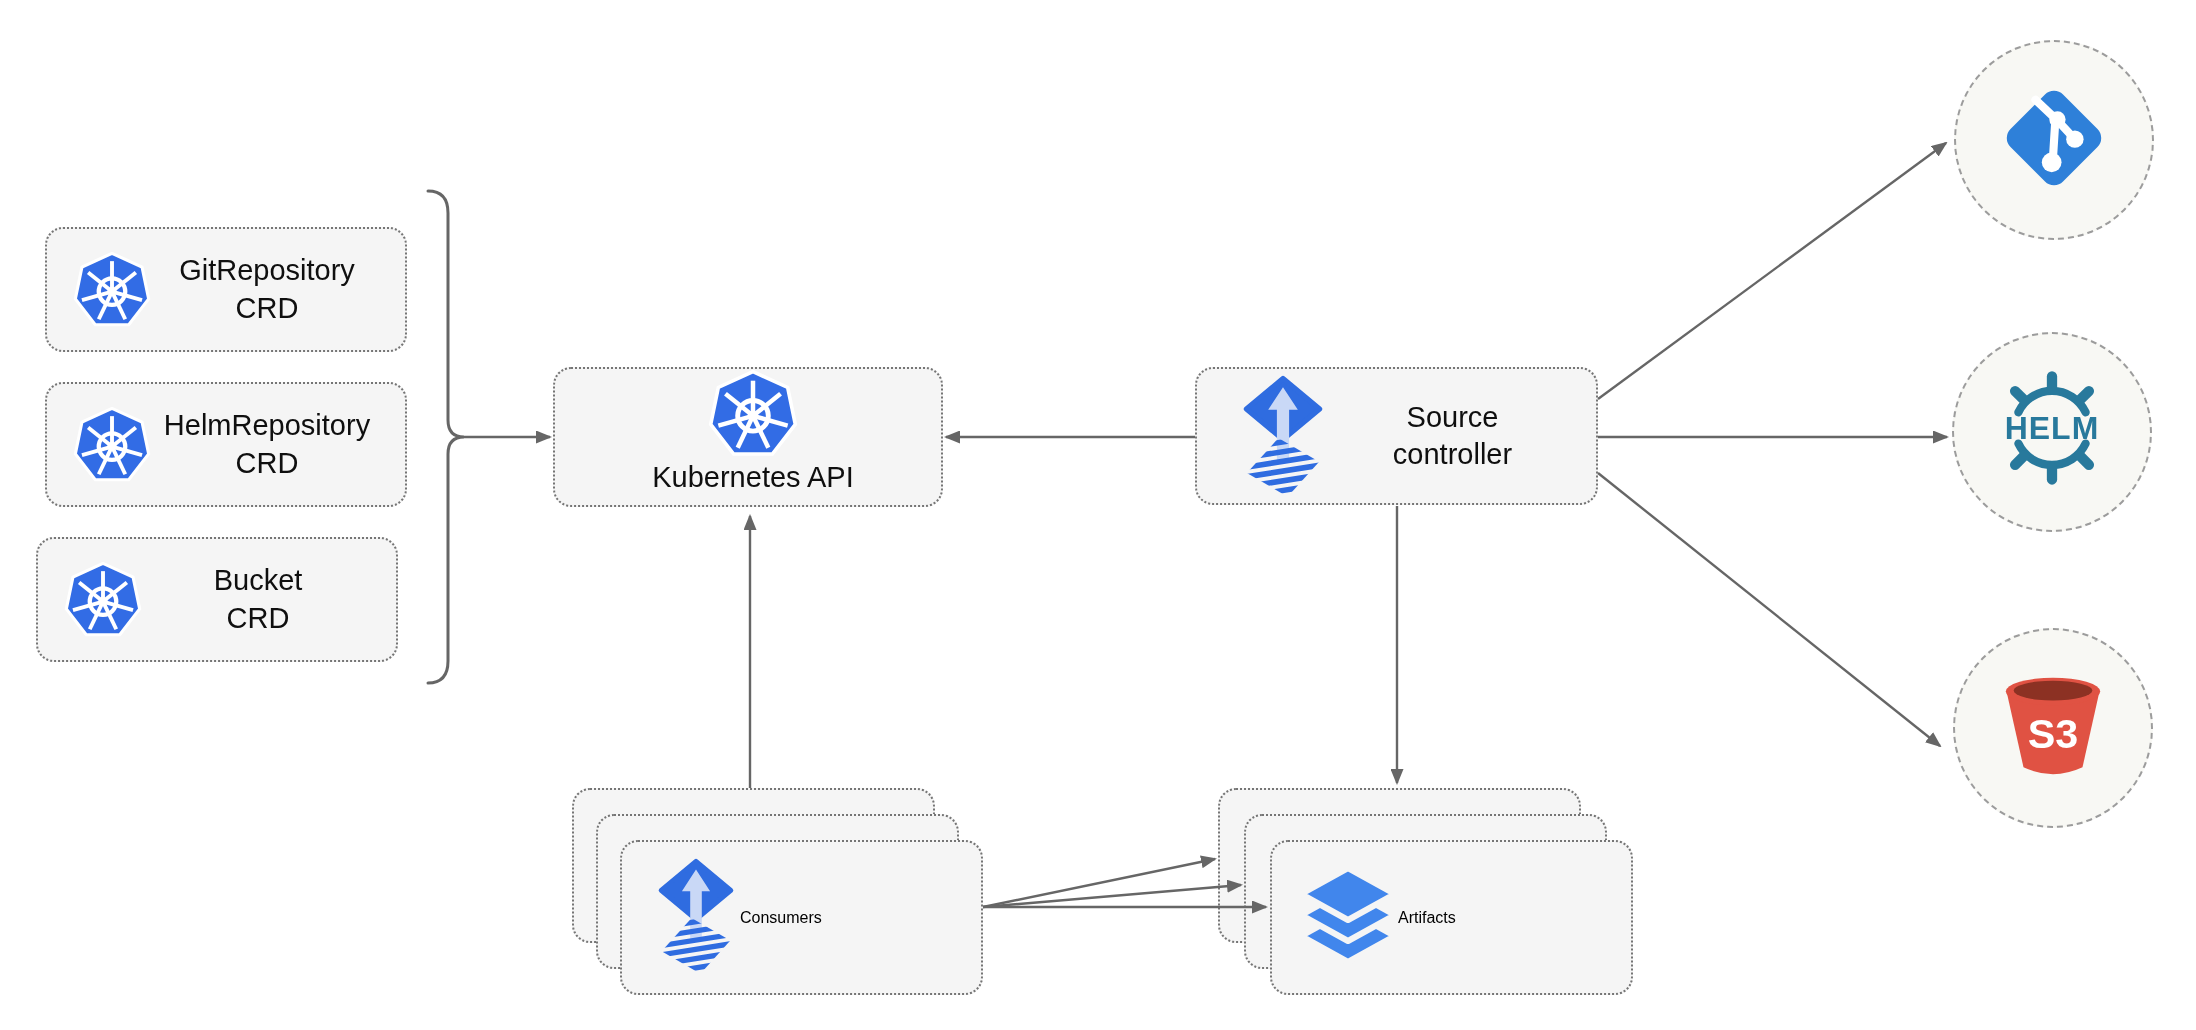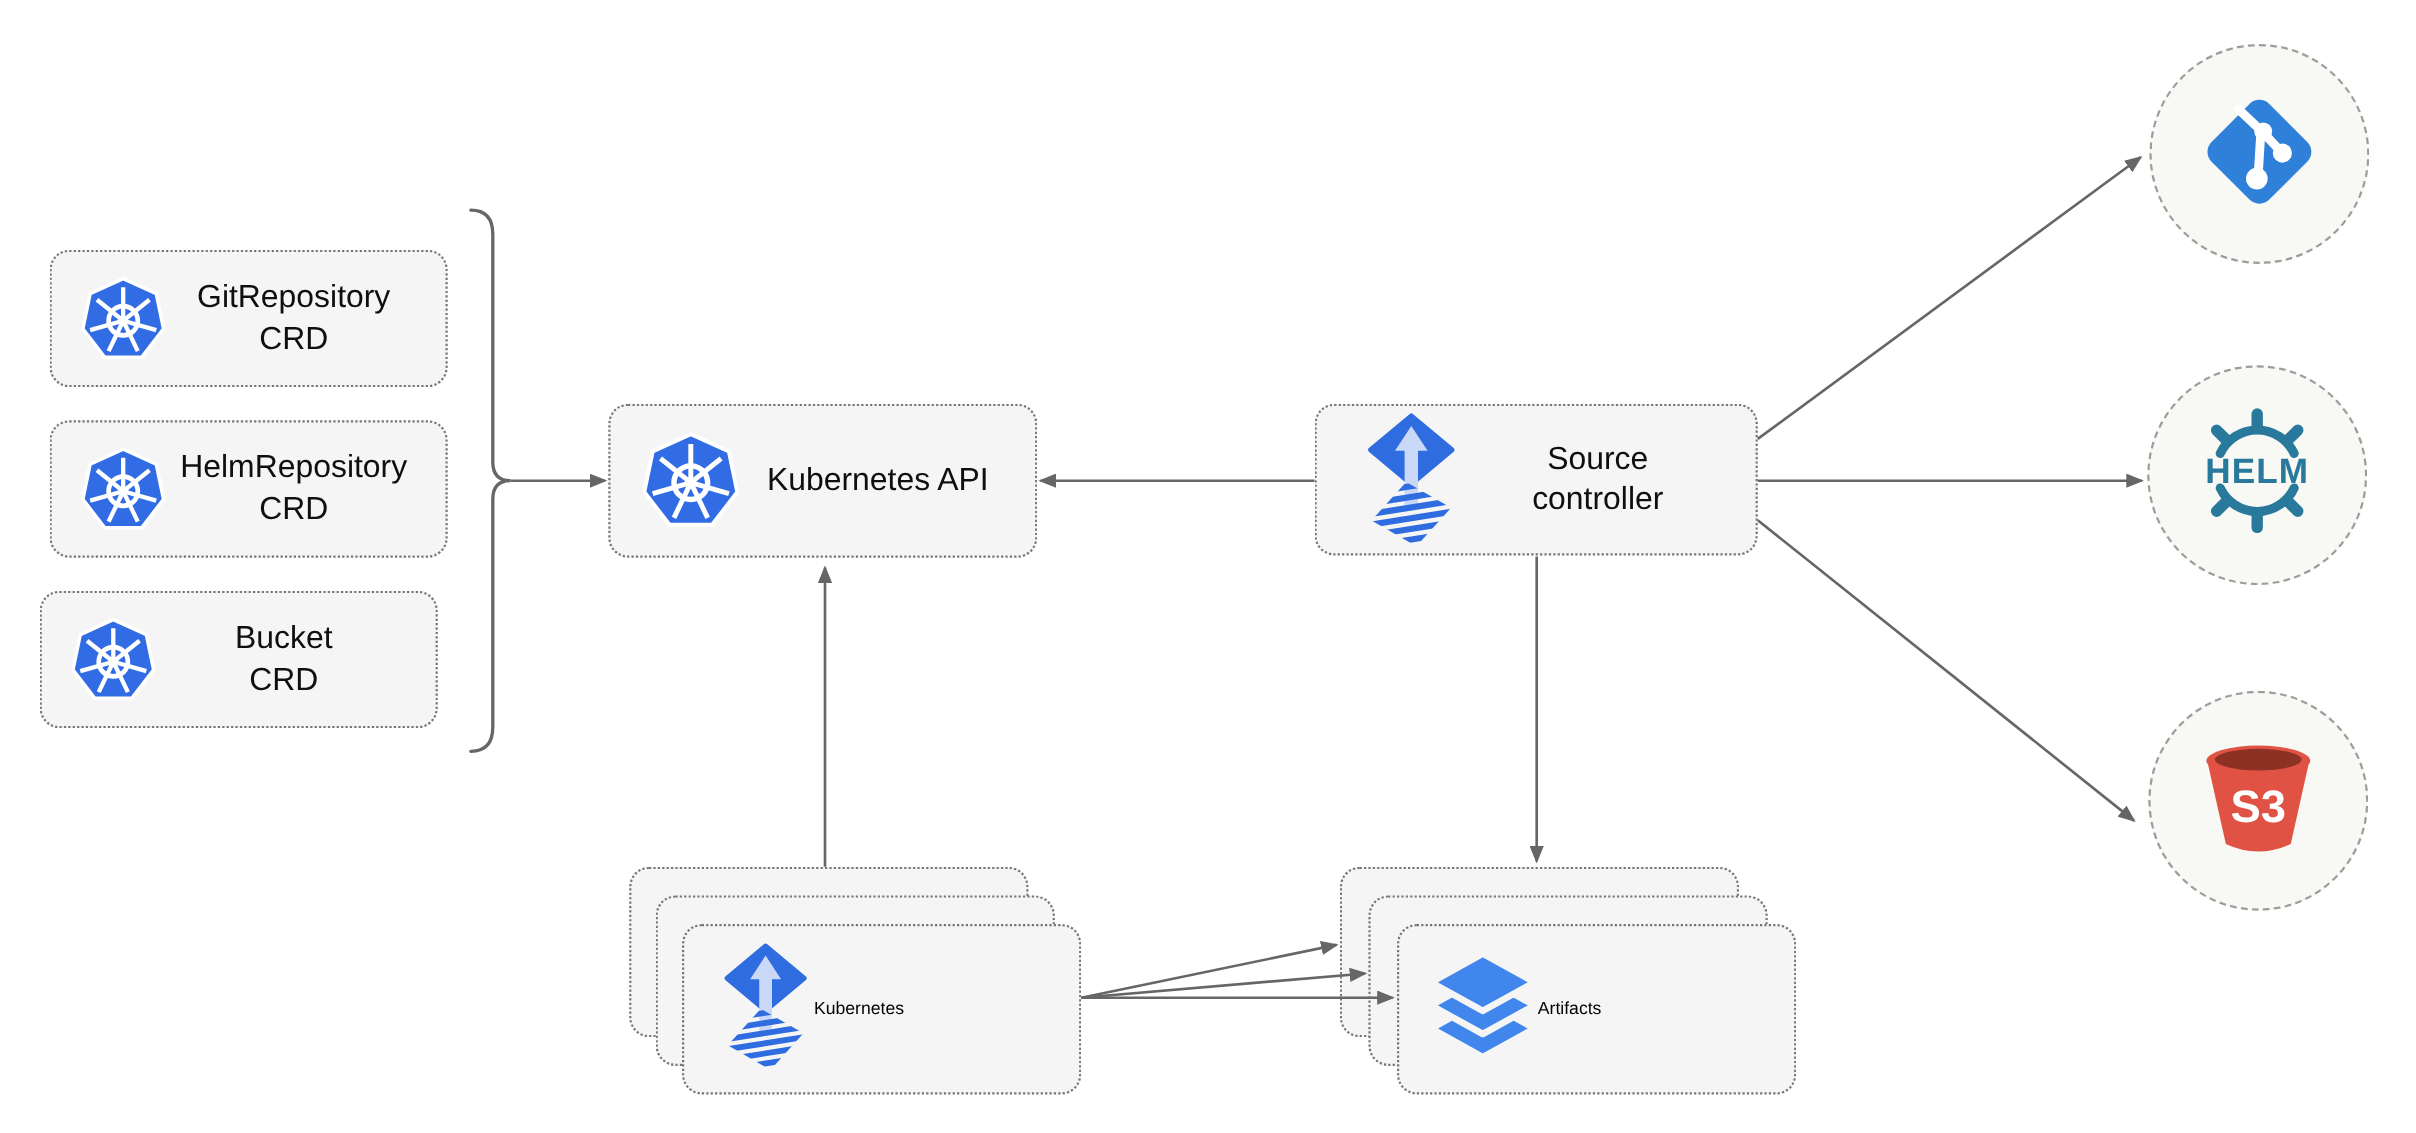--- a/index.html
+++ b/index.html
@@ -122,21 +122,21 @@
           <circle class="k8s-hub" cx="50" cy="52" r="6"></circle>
         </g>
       </svg>
     </span>
     <span class="label">
       <span>Bucket</span>
       <span>CRD</span>
     </span>
   </div>
 
-  <div class="node" style="left:553px;top:367px;width:390px;height:140px;padding:0 18px 0 28px;">
+  <div class="node" style="left:553px;top:367px;width:390px;height:140px;padding:0 18px 0 28px;flex-direction:column;">
     <span class="iconwrap">
       <svg width="90" height="90" viewBox="0 0 100 100">
         <polygon class="k8s-shape" points="50,3 11.5,20.5 3,61.5 28.5,94.5 71.5,94.5 97,61.5 88.5,20.5"></polygon>
         <g>
           <line class="k8s-wheel" stroke-width="5" x1="50" y1="52" x2="50" y2="13"></line>
           <line class="k8s-wheel" stroke-width="5" x1="50" y1="52" x2="19.4" y2="27.6"></line>
           <line class="k8s-wheel" stroke-width="5" x1="50" y1="52" x2="11.5" y2="63"></line>
           <line class="k8s-wheel" stroke-width="5" x1="50" y1="52" x2="33" y2="87.5"></line>
           <line class="k8s-wheel" stroke-width="5" x1="50" y1="52" x2="67" y2="87.5"></line>
           <line class="k8s-wheel" stroke-width="5" x1="50" y1="52" x2="88.5" y2="63"></line>
@@ -194,21 +194,21 @@
               <rect class="flux-stripe" x="0" y="85" width="100" height="6.4" rx="3.2"></rect>
               <rect class="flux-stripe" x="0" y="96" width="100" height="6.4" rx="3.2"></rect>
               <rect class="flux-stripe" x="0" y="107" width="100" height="6.4" rx="3.2"></rect>
               <rect class="flux-stripe" x="0" y="118" width="100" height="6.4" rx="3.2"></rect>
               <rect class="flux-stripe" x="0" y="129" width="100" height="6.4" rx="3.2"></rect>
             </g>
           </g>
         </svg>
       </span>
       <span class="label">
-        <span>Kubernetes</span>
+        <span>Consumers</span>
       </span>
     </div>
   </div>
 
   <div class="stack" style="left:1218px;top:788px;width:415px;height:207px;">
     <div class="layer" style="left:0;top:0;"></div>
     <div class="layer" style="left:26px;top:26px;"></div>
     <div class="layer" style="left:52px;top:52px;padding:0 16px 0 26px;text-align:center;">
       <span class="iconwrap">
         <svg width="100" height="100" viewBox="0 0 100 100">

